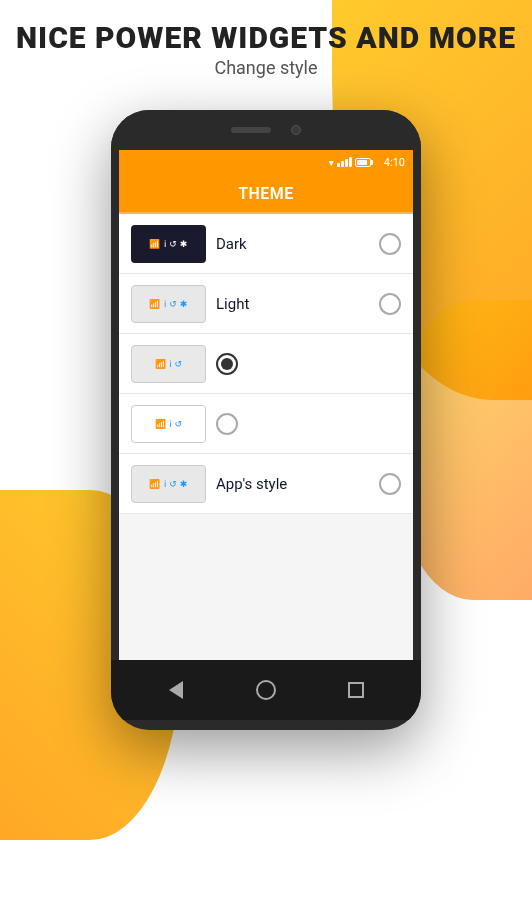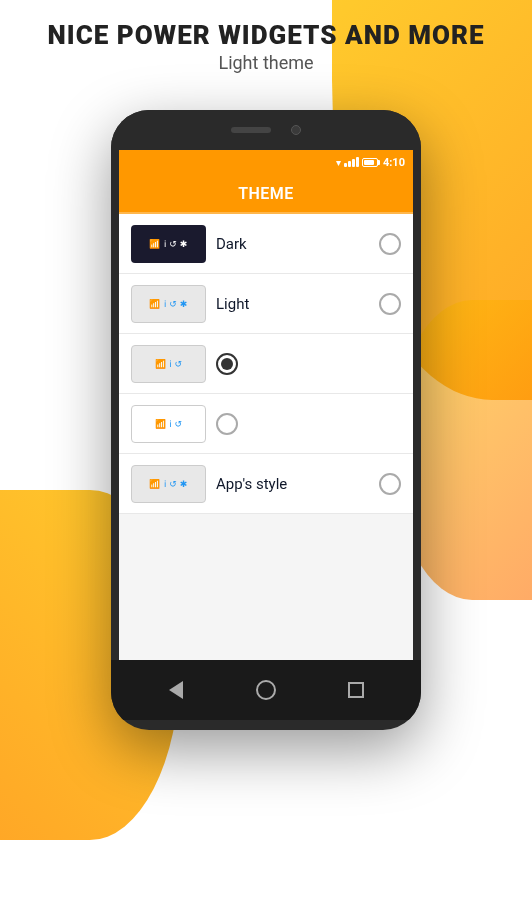--- a/index.html
+++ b/index.html
@@ -54,21 +54,21 @@
     .page-header {
       position: absolute;
       top: 20px;
       left: 0;
       right: 0;
       text-align: center;
       z-index: 1;
     }
 
     .page-title {
-      font-size: 26px;
+      font-size: 30px;
       font-weight: 900;
       color: #222;
       letter-spacing: 1px;
       text-transform: uppercase;
     }
 
     .page-subtitle {
       font-size: 18px;
       font-weight: 400;
       color: #555;
@@ -137,21 +137,22 @@
 
     .status-icons {
       display: flex;
       align-items: center;
       gap: 3px;
     }
 
     .status-time {
       color: white;
       font-size: 11px;
-      font-weight: 700;
+      font-weight: 400;
+      margin-left: 8px;
     }
 
     
     .tab-bar {
       background: #FF9800;
       display: flex;
       height: 40px;
       border-bottom: 2px solid rgba(255,255,255,0.3);
     }
 
@@ -368,21 +369,21 @@
   </style>
 </head>
 <body>
 
 <div class="bg-blob-top-right"></div>
 <div class="bg-blob-bottom-left"></div>
 <div class="bg-blob-mid-right"></div>
 
 <div class="page-header">
   <div class="page-title">NICE POWER WIDGETS AND MORE</div>
-  <div class="page-subtitle">Light theme</div>
+  <div class="page-subtitle">Change style</div>
 </div>
 
 <div class="phone-frame">
 
   <div class="phone-top">
     <div class="phone-speaker"></div>
     <div class="phone-camera"></div>
   </div>
 
   <div class="phone-screen">

